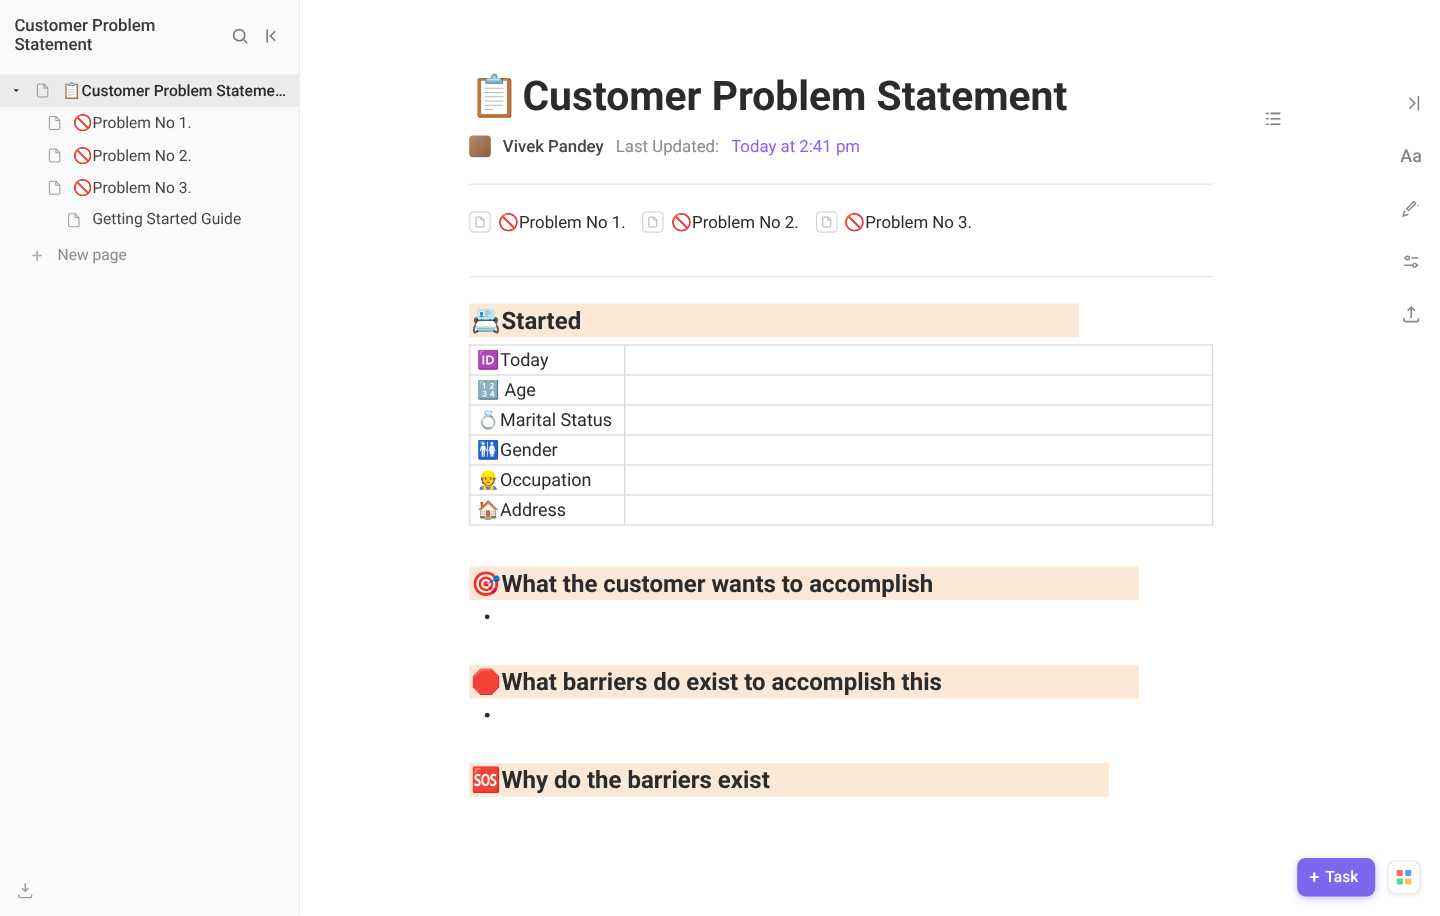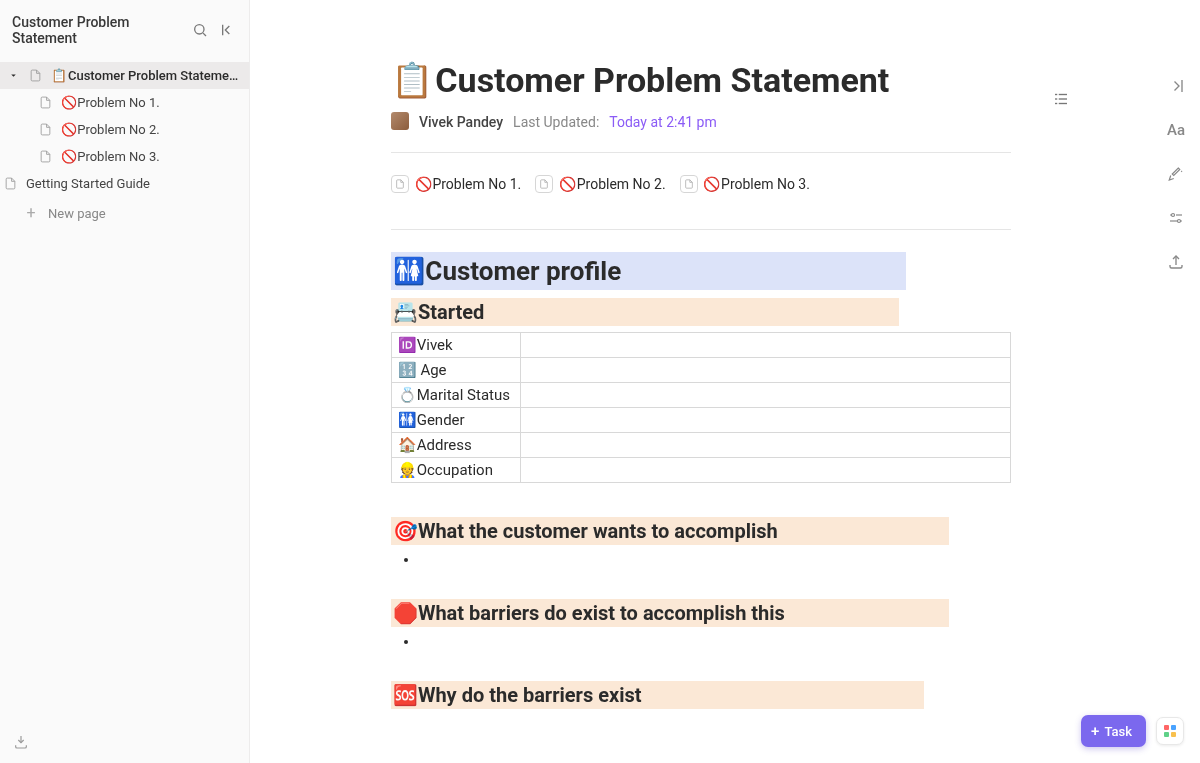--- a/index.html
+++ b/index.html
@@ -129,21 +129,21 @@
     </div>
     <div class="tree-item level1">
       <span class="doc-ico">
         <svg width="13" height="13" viewBox="0 0 24 24" fill="none" stroke="#9a9a9a" stroke-width="1.6">
             <path d="M14 2H6a2 2 0 0 0-2 2v16a2 2 0 0 0 2 2h12a2 2 0 0 0 2-2V8z"></path>
             <path d="M14 2v6h6"></path>
           </svg>
       </span>
       <span class="label">🚫Problem No 3.</span>
     </div>
-    <div class="tree-item" style="padding-left:3px;">
+    <div class="tree-item" style="padding-left:32px;margin-left:22px;">
       <span class="doc-ico">
         <svg width="13" height="13" viewBox="0 0 24 24" fill="none" stroke="#9a9a9a" stroke-width="1.6">
             <path d="M14 2H6a2 2 0 0 0-2 2v16a2 2 0 0 0 2 2h12a2 2 0 0 0 2-2V8z"></path>
             <path d="M14 2v6h6"></path>
           </svg>
       </span>
       <span class="label">Getting Started Guide</span>
     </div>
   </div>
 
@@ -206,47 +206,46 @@
                 <path d="M14 2H6a2 2 0 0 0-2 2v16a2 2 0 0 0 2 2h12a2 2 0 0 0 2-2V8z"></path>
                 <path d="M14 2v6h6"></path>
               </svg>
           </span>
           <span>🚫Problem No 3.</span>
         </div>
       </div>
 
       <hr class="hr">
 
-      <div class="h2">🚻Customer profile</div>
       <div class="h3">📇Started</div>
 
       <table class="tbl">
         <tbody id="tbl-body">
             <tr>
-              <td class="key">🆔Vivek</td>
+              <td class="key">🆔Today</td>
               <td class="val"></td>
             </tr>
             <tr>
               <td class="key">🔢 Age</td>
               <td class="val"></td>
             </tr>
             <tr>
               <td class="key">💍Marital Status</td>
               <td class="val"></td>
             </tr>
             <tr>
               <td class="key">🚻Gender</td>
               <td class="val"></td>
             </tr>
             <tr>
+              <td class="key">👷Occupation</td>
+              <td class="val"></td>
+            </tr>
+            <tr>
               <td class="key">🏠Address</td>
-              <td class="val"></td>
-            </tr>
-            <tr>
-              <td class="key">👷Occupation</td>
               <td class="val"></td>
             </tr>
           </tbody>
       </table>
 
       <div class="h3 full">🎯What the customer wants to accomplish</div>
       <ul class="pts">
           <li></li>
         </ul>
 

